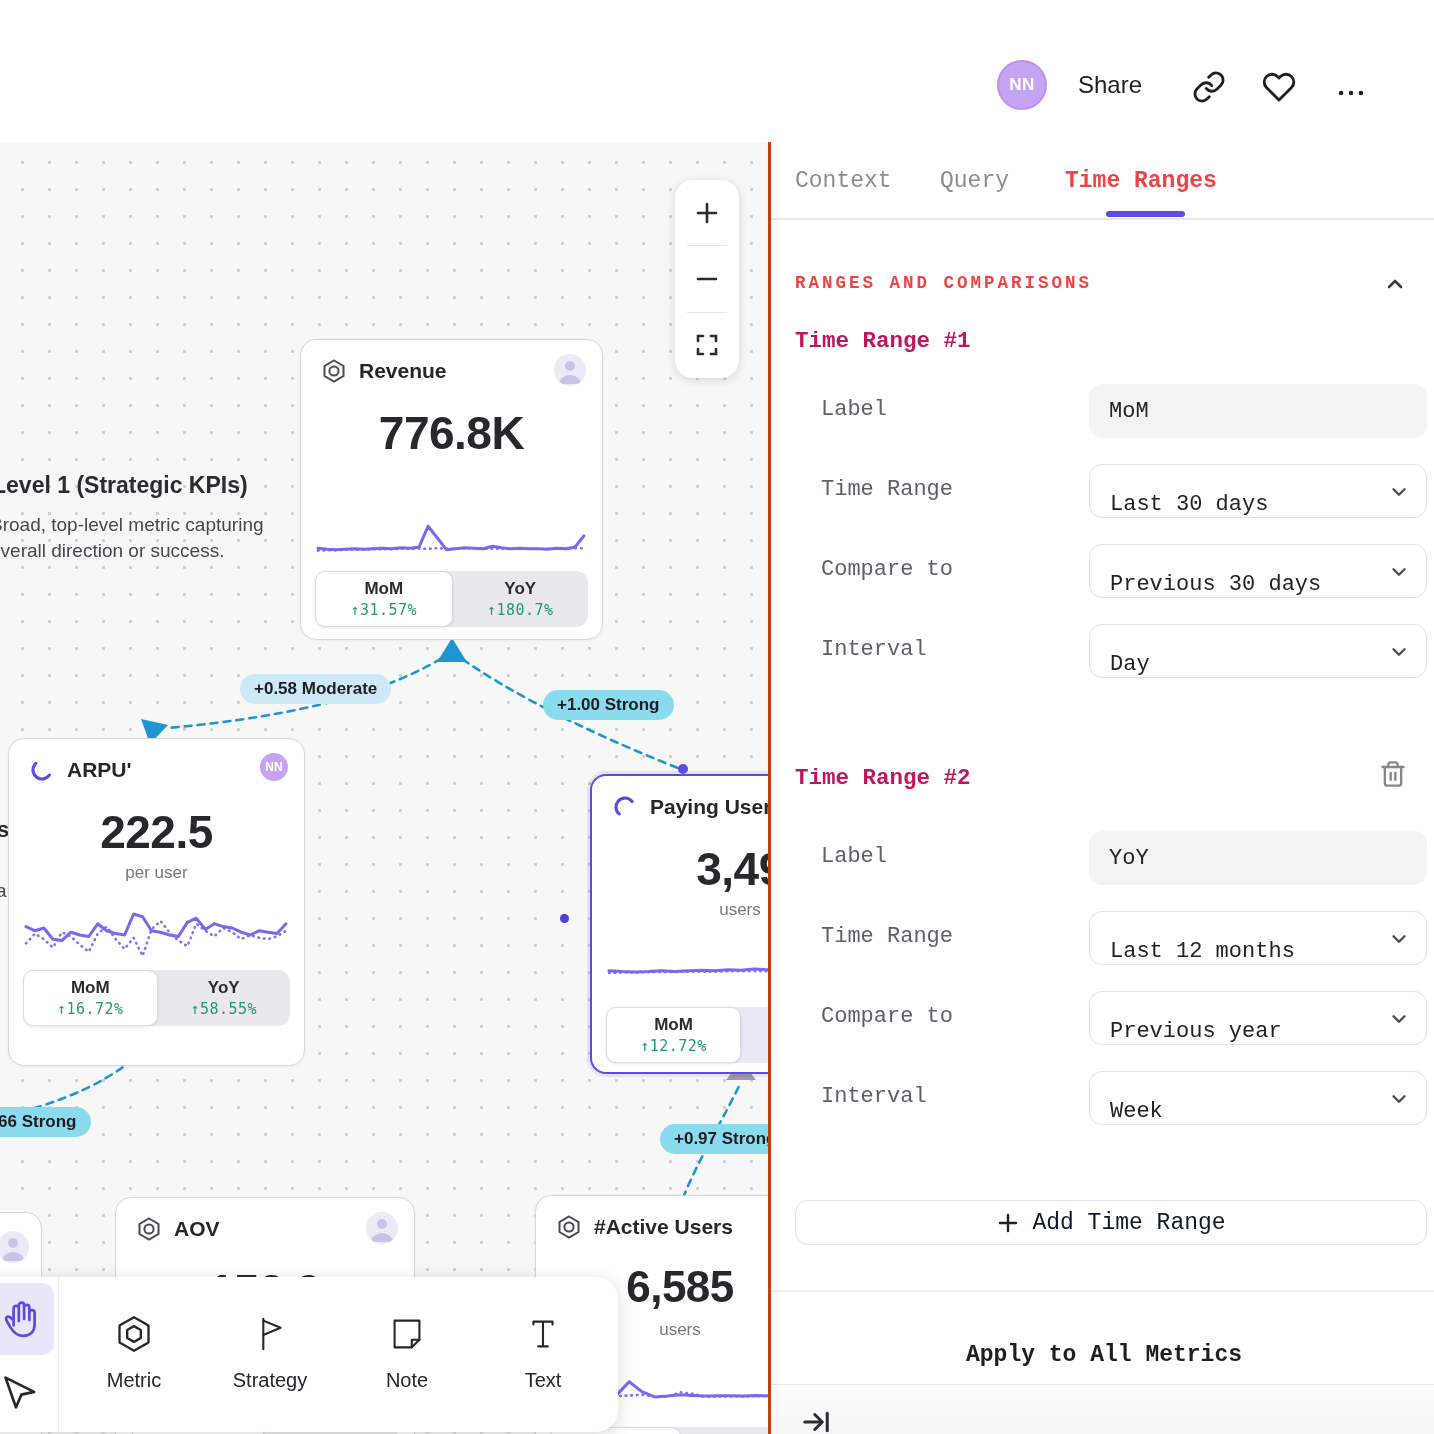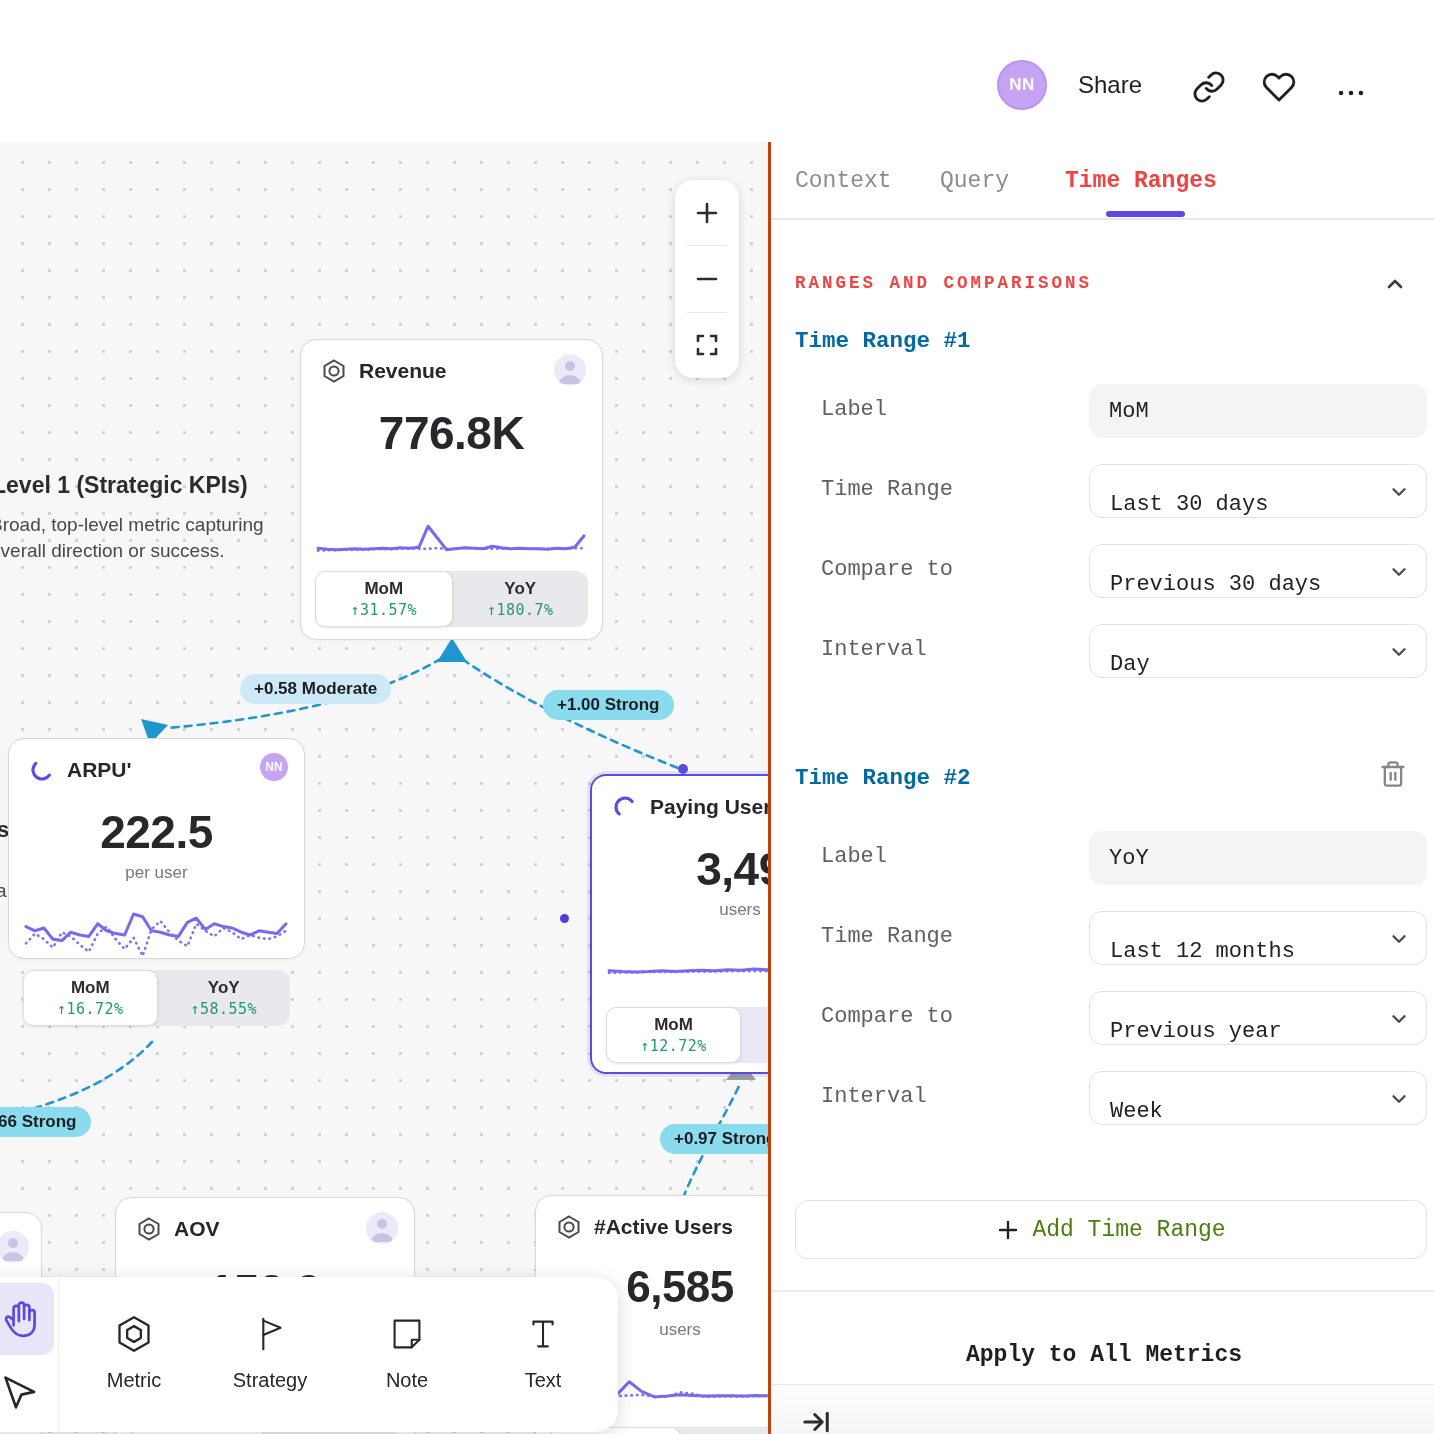--- a/index.html
+++ b/index.html
@@ -81,35 +81,35 @@
   .tab { position:absolute; top:26px; font-size:23px; color:#8b8b93; cursor:pointer; white-space:nowrap; }
   #tab-context { left:24px; } #tab-query { left:169px; }
   #tab-time { left:294px; color:#ef4444; font-weight:600; }
   #tab-underline { position:absolute; left:335px; top:69px; width:79px; height:6px; border-radius:3px; background:#5b4be0; }
   #tabs-divider { position:absolute; left:0; top:76px; width:666px; height:1.5px; background:#e9e9eb; }
 
   #section-hdr { position:absolute; left:24px; top:131px; font-size:17.5px; font-weight:700; letter-spacing:3px; color:#ef4444; }
   #collapse-ic { position:absolute; left:612px; top:130px; width:24px; height:24px; }
   #collapse-ic svg { stroke:#3a3a40; stroke-width:2.6; fill:none; stroke-linecap:round; stroke-linejoin:round; width:100%; height:100%; }
 
-  .tr-title { position:absolute; left:24px; font-size:22.5px; font-weight:700; color:#0369a1; }
+  .tr-title { position:absolute; left:24px; font-size:22.5px; font-weight:700; color:#be185d; }
   .trash { position:absolute; left:608px; width:28px; height:28px; cursor:pointer; }
   .trash svg { stroke:#85858d; stroke-width:2; fill:none; stroke-linecap:round; stroke-linejoin:round; width:100%; height:100%; }
 
   .frow { position:absolute; left:0; width:666px; height:54px; }
   .flabel { position:absolute; left:50px; top:13px; font-size:22px; color:#5f5f68; }
   .fctrl { position:absolute; left:318px; top:0; width:338px; height:54px; border-radius:13px;
            font-size:22px; font-weight:500; color:#222; display:flex; align-items:center; padding:0 20px; }
   .f-input { background:#f4f4f5; }
   .f-select { background:#fff; border:1.5px solid #e2e2e5; cursor:pointer;align-items:flex-end; }
   .f-select .chev { position:absolute; right:16px; top:16px; width:22px; height:22px; }
   .chev svg { stroke:#4c4c52; stroke-width:2.6; fill:none; stroke-linecap:round; stroke-linejoin:round; width:100%; height:100%; }
 
-  #add-btn { position:absolute; left:24px; top:1058px; width:632px; height:59px; border:1.5px solid #e2e2e5; border-radius:13px;
-             background:#fff; display:flex; align-items:center; justify-content:center; gap:12px; font-size:23px; font-weight:500; color:#4d7c0f; cursor:pointer; }
+  #add-btn { position:absolute; left:24px; top:1058px; width:632px; height:45px; border:1.5px solid #e2e2e5; border-radius:13px;
+             background:#fff; display:flex; align-items:center; justify-content:center; gap:12px; font-size:23px; font-weight:500; color:#0f172a; cursor:pointer; }
   #add-btn svg { width:24px; height:24px; stroke:#202024; stroke-width:2.4; stroke-linecap:round; }
   #panel-divider2 { position:absolute; left:0; top:1148px; width:666px; height:1.5px; background:#ededef; }
   #apply-btn { position:absolute; left:0; top:1200px; width:666px; text-align:center; font-size:23px; font-weight:600; color:#1e1e23; cursor:pointer; }
   #panel-footer { position:absolute; left:0; top:1242px; width:666px; height:76px; background:linear-gradient(#fdfdfe,#f2f2f4); border-top:1px solid #e9e9eb; }
   #collapse-panel-ic { position:absolute; left:30px; top:22px; width:30px; height:30px; cursor:pointer; }
   #collapse-panel-ic svg { stroke:#2b2b30; stroke-width:2.4; fill:none; stroke-linecap:round; stroke-linejoin:round; width:100%; height:100%; }
 
   #dock-bar { position:absolute; left:25px; top:1427px; width:1395px; height:7px; background:#1a1a1c; border-radius:2px; z-index:40; }
 </style>
 </head>
@@ -187,21 +187,21 @@
             <span class="chip-label">MoM</span>
             <span class="chip-pct">↑31.57%</span>
           </div>
         <div class="chip">
             <span class="chip-label">YoY</span>
             <span class="chip-pct">↑180.7%</span>
           </div>
       </div>
     </div>
 
-    <div class="card" style="left:8px; top:596px; width:297px; height:221px;">
+    <div class="card" style="left:8px; top:596px; width:297px; height:328px;">
       <div class="c-title">
           <svg viewBox="0 0 26 26">
             <circle cx="13" cy="13" r="9" stroke="#5b4be0" stroke-width="3.2" fill="none" stroke-linecap="round" stroke-dasharray="30 27" transform="rotate(35 13 13)"></circle>
           </svg>
           <span>ARPU'</span>
         </div>
       <div class="nn-badge">NN</div>
       <div class="c-value">222.5</div>
       <div class="c-unit">per user</div>
       <svg class="spark" style="top:148px;" width="266" height="80">

